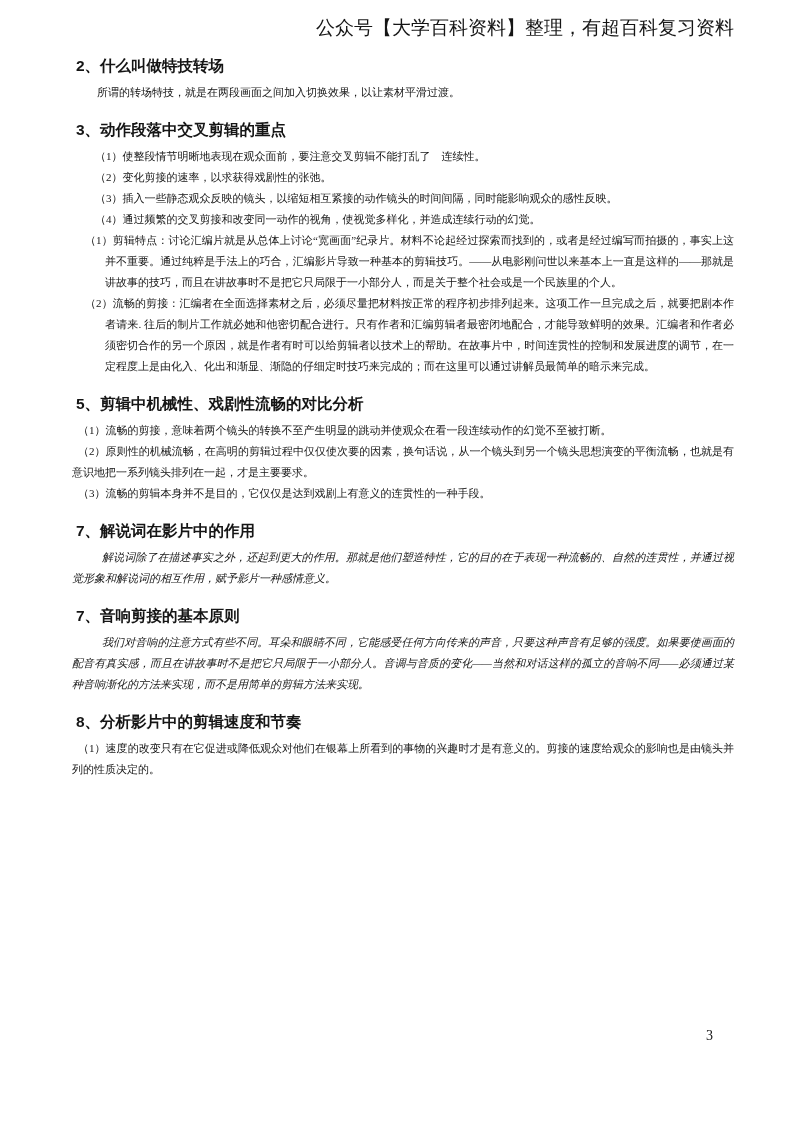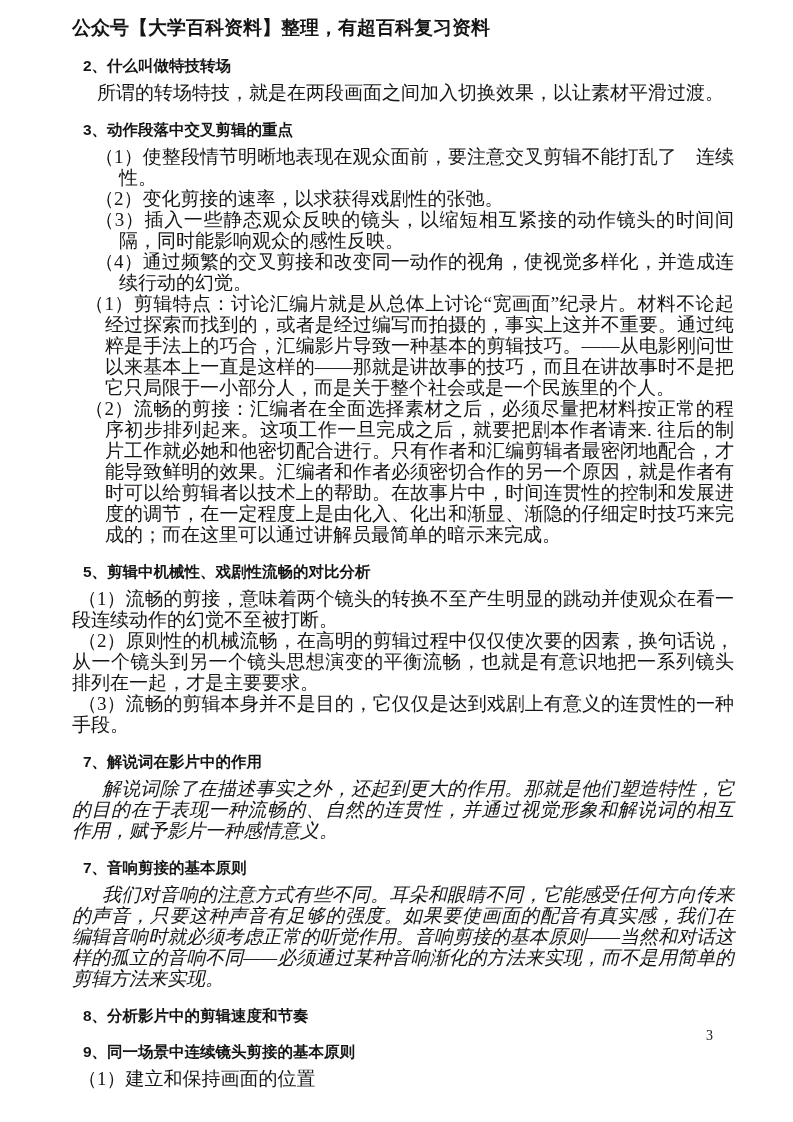--- a/index.html
+++ b/index.html
@@ -13,36 +13,36 @@
     height: 1122px;
     background: #ffffff;
     color: #151515;
     font-family: "Liberation Serif", "DejaVu Serif", serif;
     box-sizing: border-box;
     padding: 16px 59px 0 72px;
     overflow: hidden;
   }
   .doc-title {
     font-size: 19px;
-    font-weight: bold;
-    text-align: left;
+    font-weight: normal;
+    text-align: right;
     line-height: 23px;
     margin-bottom: 16px;
     white-space: nowrap;
   }
   .heading {
     font-family: "Liberation Sans", "DejaVu Sans", sans-serif;
     font-size: 15.5px;
     font-weight: bold;
     line-height: 18px;
-    margin: 18px 0 7px 11px;
+    margin: 18px 0 7px 4px;
   }
   p.body {
     margin: 0;
-    font-size: 19px;
+    font-size: 11px;
     line-height: 21px;
     text-align: justify;
     text-justify: inter-ideograph;
     word-break: break-all;
   }
   .indent-first { text-indent: 25px; }
   .hang3 { padding-left: 47px; text-indent: -24px; }
   .hang4 { padding-left: 33px; text-indent: -20px; }
   .flush { text-indent: 6px; }
   .para67 { margin-left: 16px; text-indent: 30px; font-style: italic; }
@@ -87,27 +87,24 @@
     <p class="body flush">（3）流畅的剪辑本身并不是目的，它仅仅是达到戏剧上有意义的连贯性的一种手段。</p>
   </div>
 
   <div class="section">
     <div class="heading">7、解说词在影片中的作用</div>
     <p class="body para67">解说词除了在描述事实之外，还起到更大的作用。那就是他们塑造特性，它的目的在于表现一种流畅的、自然的连贯性，并通过视觉形象和解说词的相互作用，赋予影片一种感情意义。</p>
   </div>
 
   <div class="section">
     <div class="heading">7、音响剪接的基本原则</div>
-    <p class="body para67">我们对音响的注意方式有些不同。耳朵和眼睛不同，它能感受任何方向传来的声音，只要这种声音有足够的强度。如果要使画面的配音有真实感，我们在编辑音响时就必须考虑正常的听觉作用。音响剪接的基本原则——当然和对话这样的孤立的音响不同——必须通过某种音响渐化的方法来实现，而不是用简单的剪辑方法来实现。</p>
+    <p class="body para67">我们对音响的注意方式有些不同。耳朵和眼睛不同，它能感受任何方向传来的声音，只要这种声音有足够的强度。如果要使画面的配音有真实感，而且在讲故事时不是把它只局限于一小部分人。音调与音质的变化——当然和对话这样的孤立的音响不同——必须通过某种音响渐化的方法来实现，而不是用简单的剪辑方法来实现。</p>
   </div>
 
   <div class="section">
     <div class="heading">8、分析影片中的剪辑速度和节奏</div>
+    <p class="body flush">（1）速度的改变只有在它促进或降低观众对他们在银幕上所看到的事物的兴趣时才是有意义的。剪接的速度给观众的影响也是由镜头并列的性质决定的。</p>
   </div>
 
-  <div class="section">
-    <div class="heading">9、同一场景中连续镜头剪接的基本原则</div>
-    <p class="body flush">（1）建立和保持画面的位置</p>
-  </div>
 
   <div class="page-number">3</div>
 
 </div>
 
 </body></html>

